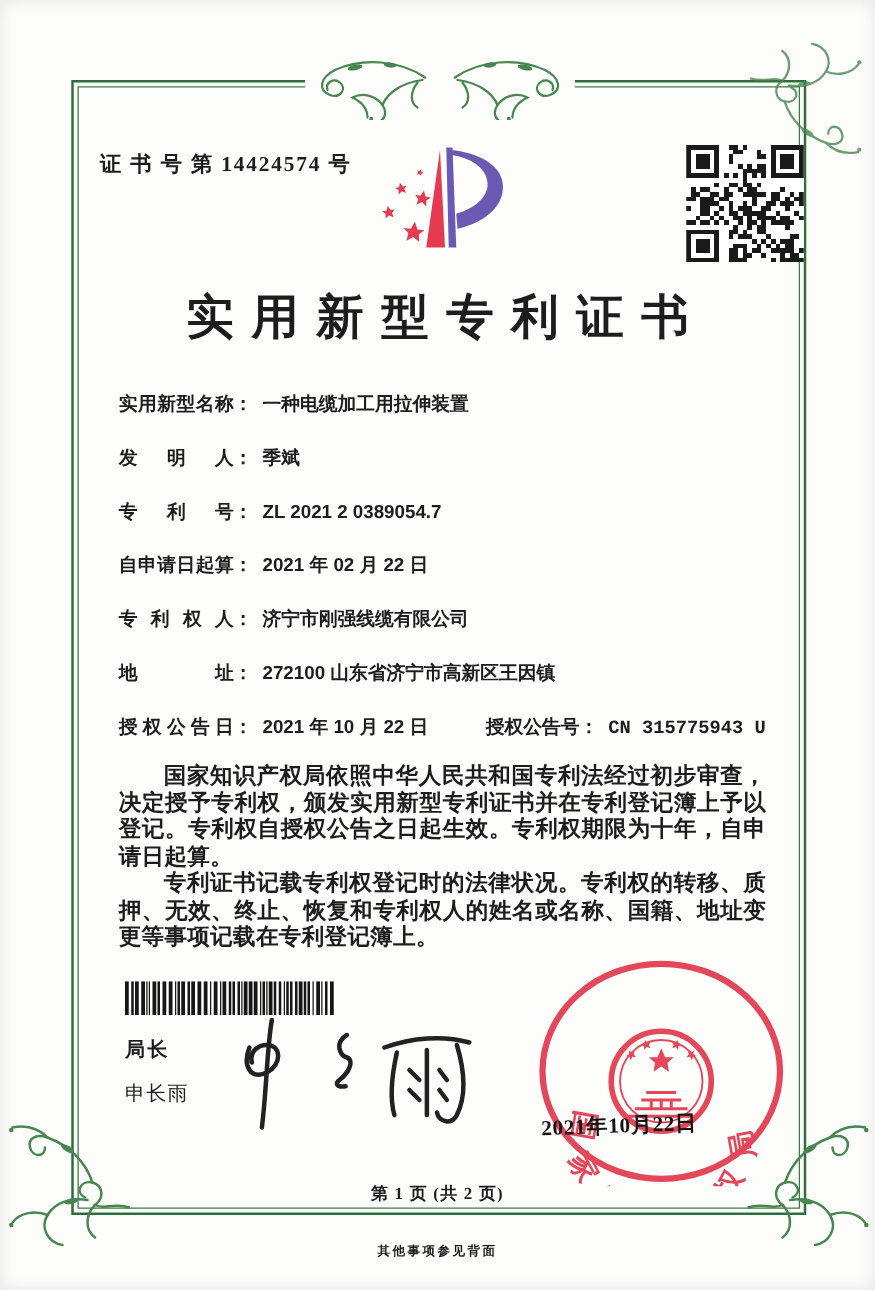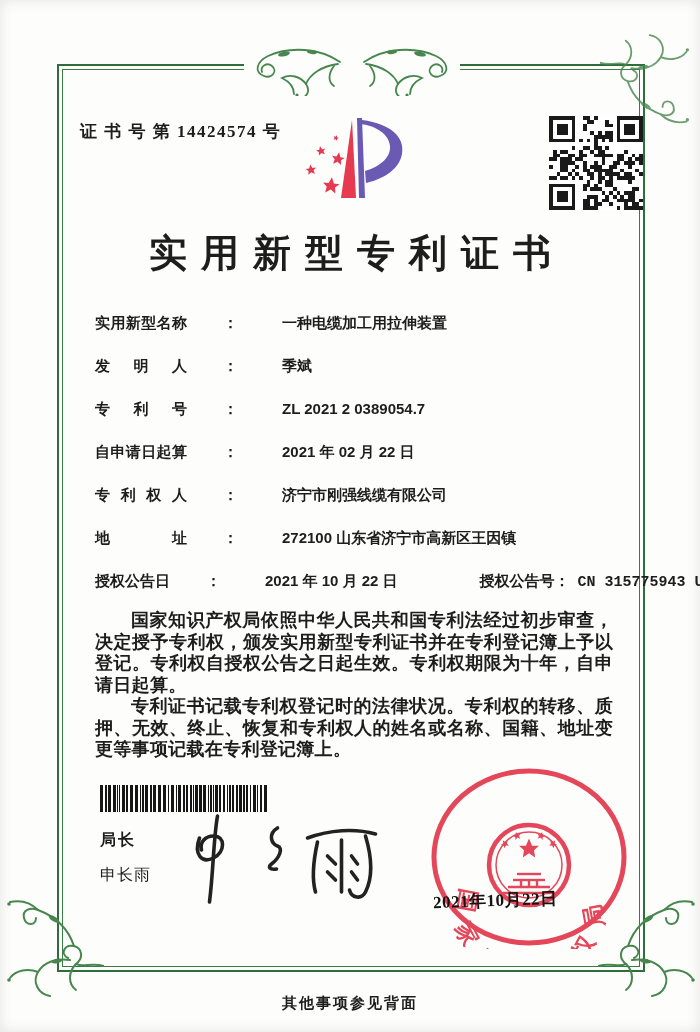--- a/index.html
+++ b/index.html
@@ -22,21 +22,21 @@
     letter-spacing:1.5px; }
   .logo { position:absolute; left:296px; top:110px; width:118px; height:98px; }
   .qr { position:absolute; left:549px; top:116px; width:94px; height:94px; }
 
   .title { position:absolute; left:0; right:0; top:228px; text-align:center;
     font-size:38px; font-weight:bold; letter-spacing:14px; text-indent:14px; }
 
   
   .fields { position:absolute; left:95px; top:314px; width:520px;
     font-family:"Liberation Sans","DejaVu Sans",sans-serif; font-weight:bold; font-size:15px; }
-  .field-row { display:flex; align-items:baseline; height:43px;gap:36px; }
+  .field-row { display:flex; align-items:baseline; height:43px; }
   .flabel { display:inline-block; width:92px; text-align:justify; text-align-last:justify;
     white-space:nowrap; }
   .flabel.nat { width:auto; text-align-last:auto; }
   .fcolon { margin:0 2px 0 0; }
   .fvalue { margin-left:6px; white-space:nowrap; }
   .pair2 { margin-left:46px; display:flex; align-items:baseline;font-family:Liberation Mono, monospace; }
 
   
   .body-text { position:absolute; left:95px; top:610px; width:518px;
     font-size:18px; font-weight:600; line-height:21.5px; letter-spacing:.3px;
@@ -58,21 +58,21 @@
   
   .seal { position:absolute; left:428px; top:765px; width:202px; height:184px; opacity:.93; }
   .seal-date { position:absolute; left:433px; top:888px; width:180px; font-size:17px;
     font-weight:bold; color:#141414; letter-spacing:.5px; transform:rotate(-2deg);
     font-family:"Liberation Serif","DejaVu Serif",serif; }
 
   
   .page-info { position:absolute; left:0; right:0; top:946px; text-align:center;
     font-size:13.5px; font-weight:600; letter-spacing:1px; }
   .back-note { position:absolute; left:0; right:0; top:994px; text-align:center;
-    font-size:15px; font-weight:bold; letter-spacing:2px; }
+    font-size:10px; font-weight:bold; letter-spacing:2px; }
 </style>
 </head>
 <body>
 
 <svg width="0" height="0" style="position:absolute" aria-hidden="true">
   <defs>
     <path id="st" d="M0,-10 L2.94,-3.09 L9.51,-3.09 L4.76,1.18 L5.88,8.09 L0,4 L-5.88,8.09 L-4.76,1.18 L-9.51,-3.09 L-2.94,-3.09 Z"></path>
     <g id="flourish">
       <g stroke="#47864f" fill="none" stroke-width="2" stroke-linecap="round">
         <path d="M0,68 C14,64 20,70 28,66 C20,60 22,50 30,48 C40,46 44,56 36,60"></path>
@@ -528,15 +528,16 @@
         <path d="M-26,28 L26,28"></path>
         <path d="M-21,22 L21,22"></path>
         <path d="M-16,15 L16,15"></path>
         <path d="M-12,9 L12,9"></path>
         <path d="M-8,15 L-8,22 M8,15 L8,22 M0,15 L0,22"></path>
       </g>
     </g>
   </svg>
   <div class="seal-date">2021年10月22日</div>
 
+  <div class="page-info">第 1 页 (共 2 页)</div>
   <div class="back-note">其他事项参见背面</div>
 
 </div>
 
 </body></html>

